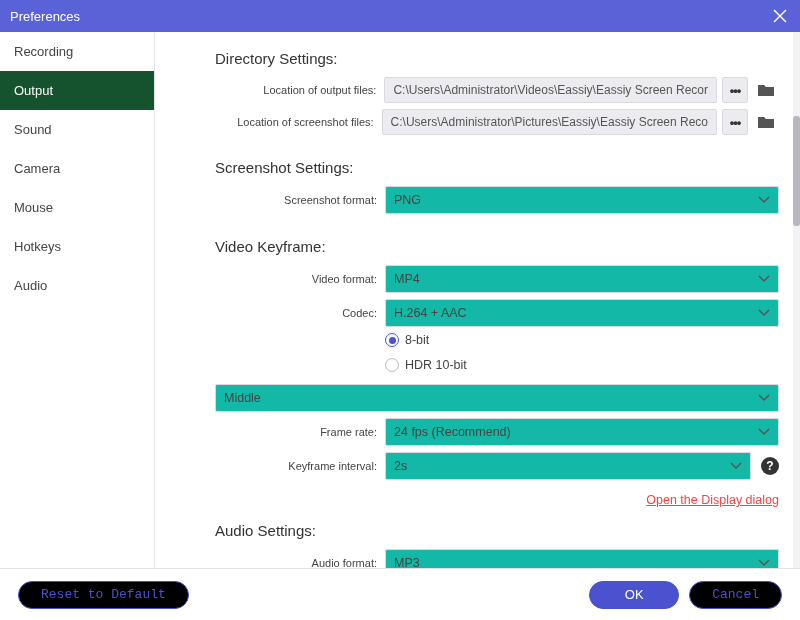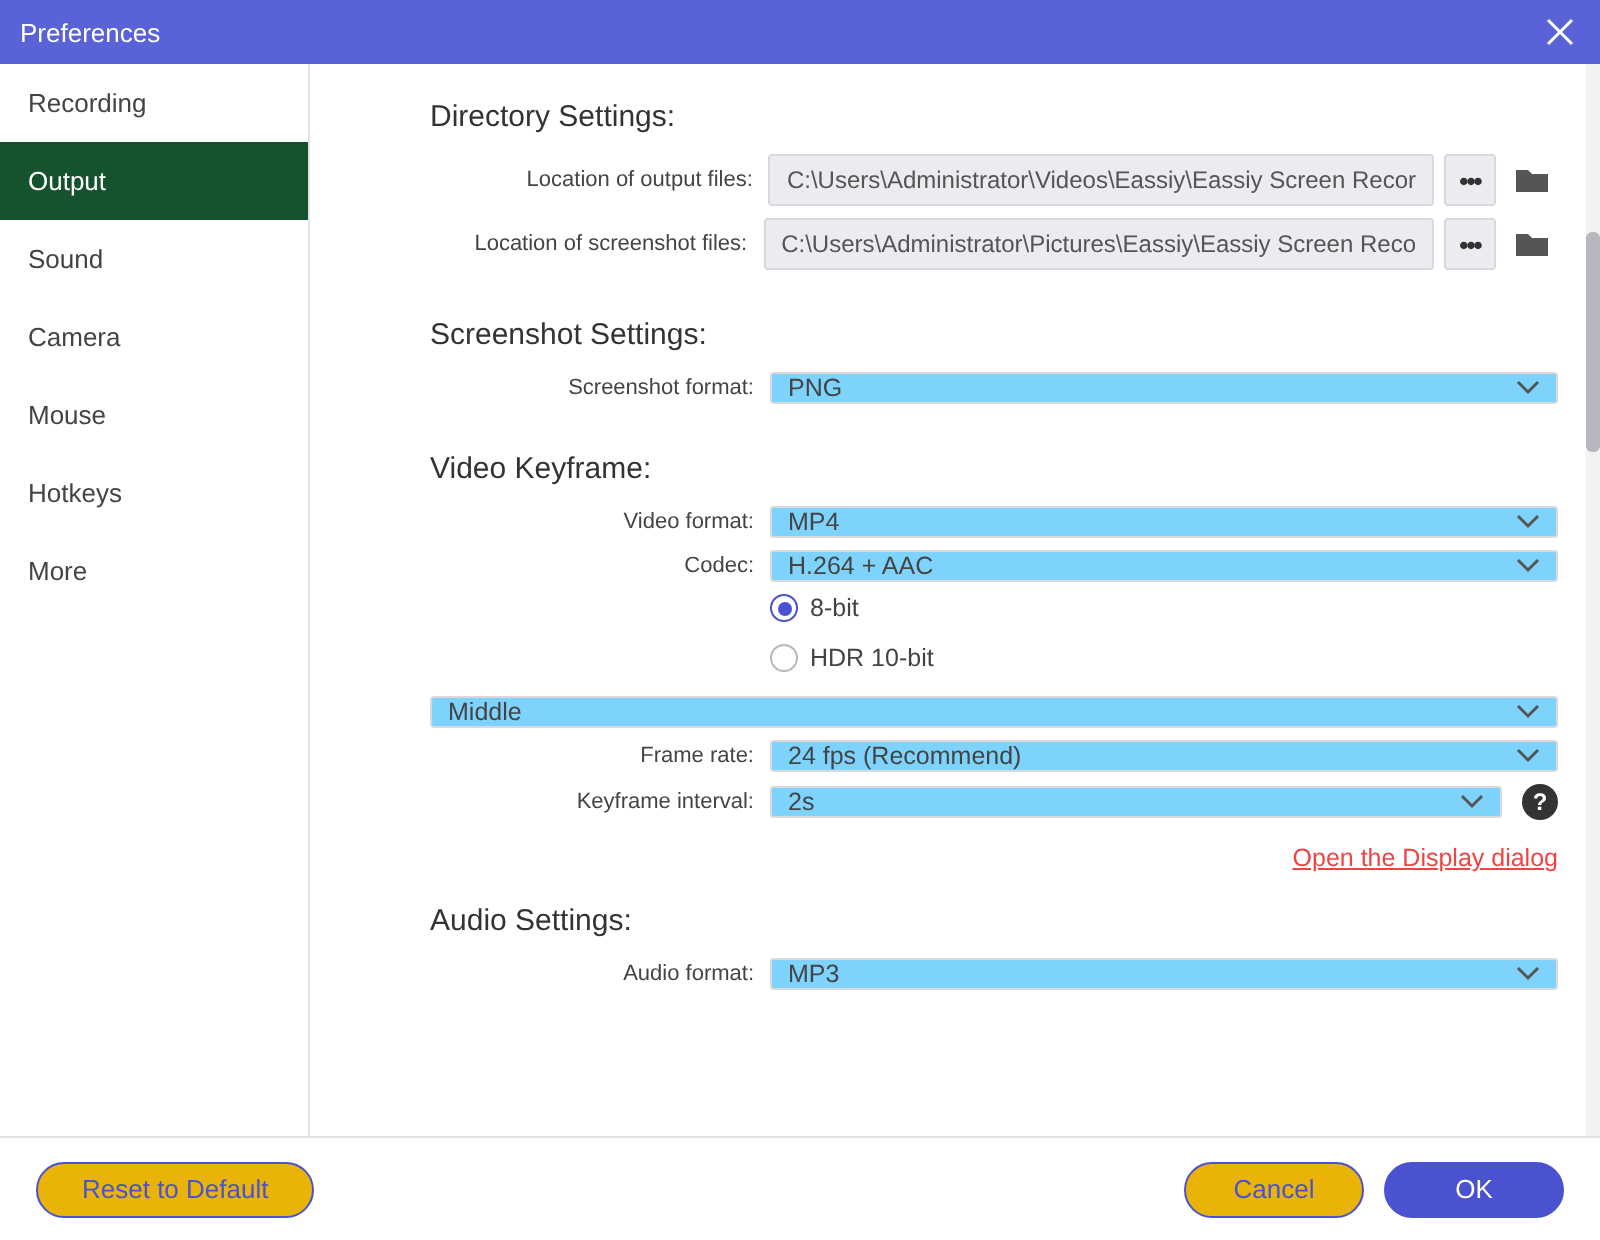--- a/index.html
+++ b/index.html
@@ -17,34 +17,34 @@
 .scroll-indicator { width: 7px; background: #f2f2f4; position: relative; }
 .scroll-thumb { position: absolute; top: 84px; right: 0; width: 7px; height: 110px; background: #b7b7c0; border-radius: 3px; }
 .section-title { font-size: 15px; color: #333; margin: 8px 0 10px 0; font-weight: 400; }
 .row { display: flex; align-items: center; margin-bottom: 6px; }
 .row-label { width: 170px; text-align: right; font-size: 11px; color: #444; padding-right: 8px; }
 .row-controls { display: flex; align-items: center; gap: 5px; flex: 1; }
 .text-field { flex: 1; height: 26px; background: #ececf0; border: 1px solid #d8d8de; border-radius: 2px; padding: 0 8px; font-size: 12px; color: #555; display: flex; align-items: center; white-space: nowrap; overflow: hidden; text-overflow: ellipsis; }
 .dots-btn { width: 26px; height: 26px; background: #ececf0; border: 1px solid #d8d8de; border-radius: 2px; display: flex; align-items: center; justify-content: center; cursor: pointer; font-size: 13px; font-weight: bold; color: #333; letter-spacing: -1px; }
 .folder-icon { width: 26px; height: 26px; display: flex; align-items: center; justify-content: center; cursor: pointer; }
 .folder-icon svg { fill: #555; }
-.select { flex: 1; height: 16px; background: #7dd3fc; border: 1px solid #d8d8de; border-radius: 2px; padding: 0 8px; font-size: 12.5px; color: #444; display: flex; align-items: center; justify-content: space-between; cursor: pointer; }
+.select { flex: 1; height: 28px; background: #14b8a6; border: 1px solid #d8d8de; border-radius: 2px; padding: 0 8px; font-size: 12.5px; color: #444; display: flex; align-items: center; justify-content: space-between; cursor: pointer; }
 .chev { display: flex; align-items: center; }
 .chev svg { stroke: #555; }
 .radio-group { padding-left: 0; }
 .radio-row { display: flex; align-items: flex-end; gap: 6px; font-size: 12.5px; color: #444; margin-bottom: 6px; cursor: pointer; }
 .radio-outer { width: 14px; height: 14px; border-radius: 50%; border: 1.5px solid #b8b8c0; display: flex; align-items: center; justify-content: center; }
 .radio-outer.sel { border-color: #4a52d0; }
 .radio-inner { width: 7px; height: 7px; border-radius: 50%; background: #4a52d0; }
 .help-icon { width: 18px; height: 18px; border-radius: 50%; background: #333; color: #fff; font-size: 12px; font-weight: bold; display: flex; align-items: center; justify-content: center; margin-left: 5px; cursor: pointer; }
 .link-row { text-align: right; margin: 10px 0 14px 0; }
 .link { color: #ef4444; text-decoration: underline; font-size: 12.5px; cursor: pointer; }
 .footer { height: 52px; border-top: 1px solid #e4e4e8; display: flex; align-items: center; justify-content: space-between; padding: 0 18px; }
 .btn { height: 28px; padding: 0 22px; border-radius: 14px; font-size: 13px; cursor: pointer; display: flex; align-items: center; justify-content: center; }
-.btn-outline { border: 1.5px solid #4a52d0; color: #4a52d0; background: #eab308; }
+.btn-outline { border: 1.5px solid #4a52d0; color: #4a52d0; background: #000000; font-family: Liberation Mono, monospace; }
 .btn-fill { background: #4a52d0; color: #fff; border: 1.5px solid #4a52d0; }
 .footer-right { display: flex; gap: 10px; }
 .section-gap { height: 10px; }
 </style>
 </head>
 <body>
 
 <div class="window">
   <div class="titlebar">
     <span>Preferences</span>
@@ -57,21 +57,21 @@
   </div>
 
   <div class="body">
     <div class="sidebar">
       <div class="sidebar-item">Recording</div>
       <div class="sidebar-item active">Output</div>
       <div class="sidebar-item">Sound</div>
       <div class="sidebar-item">Camera</div>
       <div class="sidebar-item">Mouse</div>
       <div class="sidebar-item">Hotkeys</div>
-      <div class="sidebar-item">More</div>
+      <div class="sidebar-item">Audio</div>
     </div>
 
     <div class="content-wrap">
       <div class="content">
 
         <div class="section-title">Directory Settings:</div>
         <div class="row">
           <div class="row-label">Location of output files:</div>
           <div class="row-controls">
             <div class="text-field">C:\Users\Administrator\Videos\Eassiy\Eassiy Screen Recor</div>
@@ -216,17 +216,17 @@
       </div>
       <div class="scroll-indicator">
         <div class="scroll-thumb"></div>
       </div>
     </div>
   </div>
 
   <div class="footer">
     <div class="btn btn-outline">Reset to Default</div>
     <div class="footer-right">
+      <div class="btn btn-fill" style="min-width:90px">OK</div>
       <div class="btn btn-outline" style="min-width:90px">Cancel</div>
-      <div class="btn btn-fill" style="min-width:90px">OK</div>
     </div>
   </div>
 </div>
 
 </body></html>

